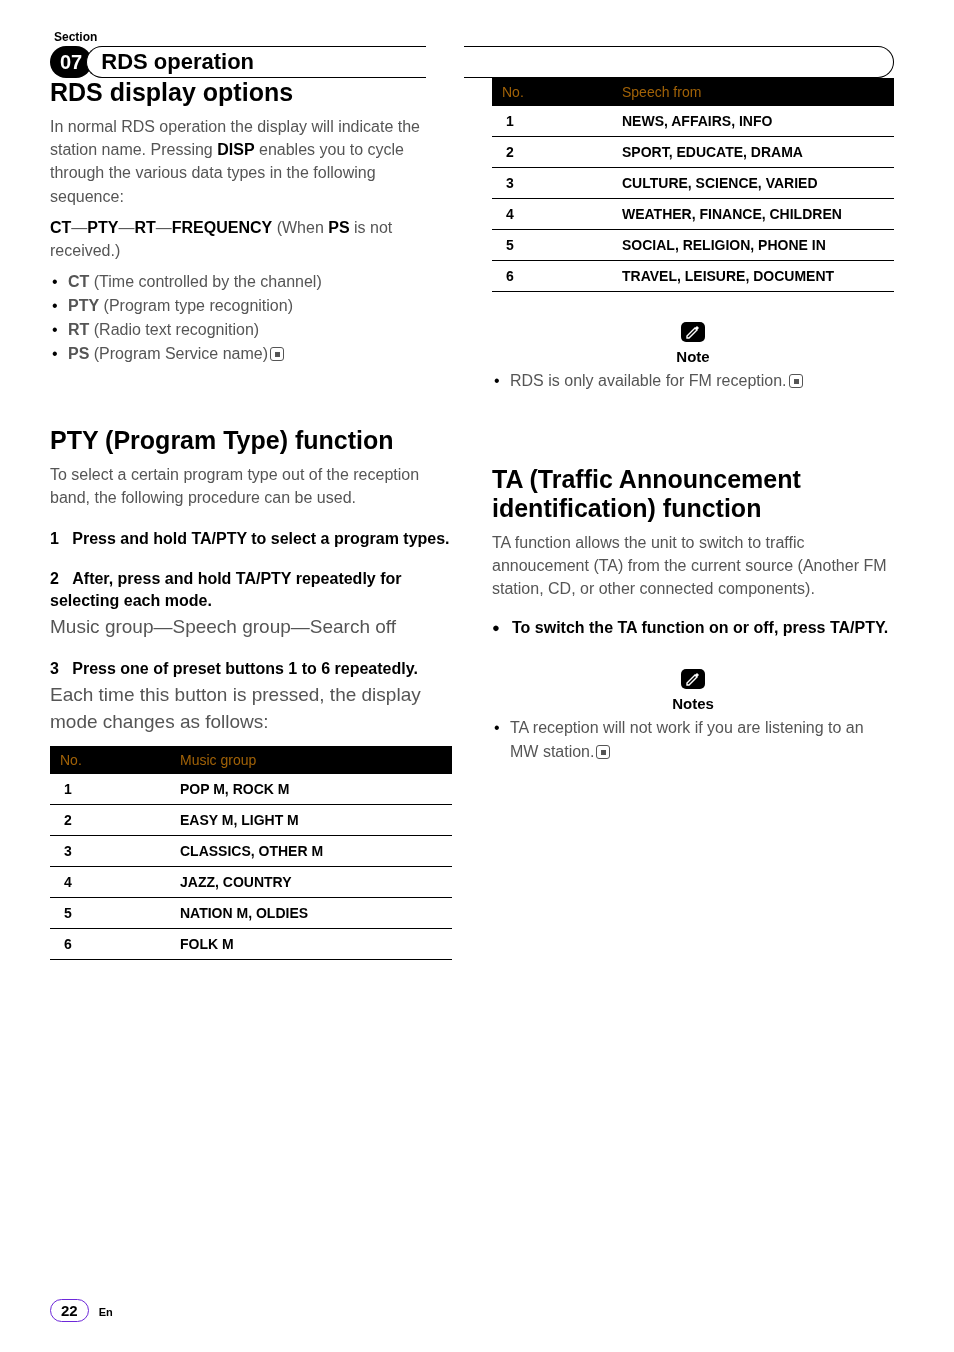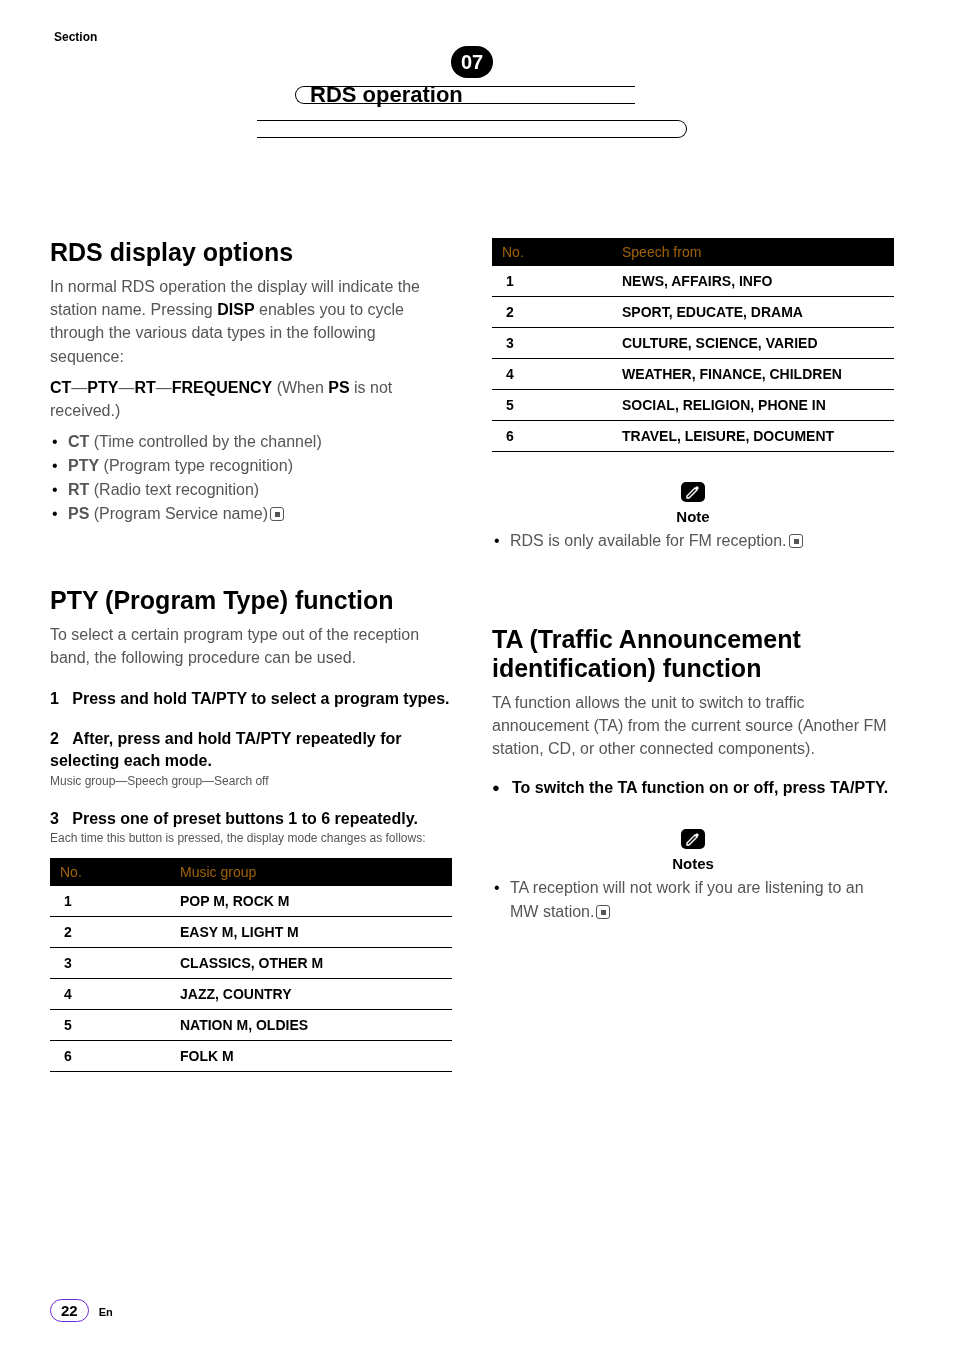--- a/index.html
+++ b/index.html
@@ -9,22 +9,20 @@
     height: 1352px;
     background: #fff;
     color: #000;
     position: relative;
     padding: 30px 60px 30px 50px;
   }
   .header-row {
     display: flex;
     align-items: center;
     gap: 8px;
-    margin-bottom: 100px;
-    flex-direction: column;
   }
   .section-label {
     font-size: 12px;
     font-weight: bold;
     margin-bottom: 2px;
     margin-left: 4px;
   }
   .section-badge {
     background: #000;
     color: #fff;
@@ -32,21 +30,21 @@
     padding: 4px 10px 4px 10px;
     font-weight: bold;
     font-size: 20px;
     display: inline-flex;
     align-items: center;
     height: 32px;
   }
   .header-cap {
     border: 1.5px solid #000;
     border-radius: 18px;
-    height: 18px;
+    height: 32px;
     flex: 0 0 auto;
     display: inline-flex;
     align-items: center;
     padding: 0 40px 0 14px;
     font-weight: bold;
     font-size: 22px;
     margin-left: -14px;
     background: #fff;
   }
   .header-cap.left {
@@ -99,21 +97,21 @@
     color: #000;
   }
   .step {
     font-size: 16px;
     color: #000;
     font-weight: bold;
     margin-top: 18px;
     line-height: 1.4;
   }
   .step-body {
-    font-size: 12px;
+    font-size: 19px;
     color: #555;
     line-height: 1.45;
   }
   table.data {
     width: 100%;
     border-collapse: collapse;
     margin-top: 10px;
     font-size: 14px;
   }
   table.data th {

